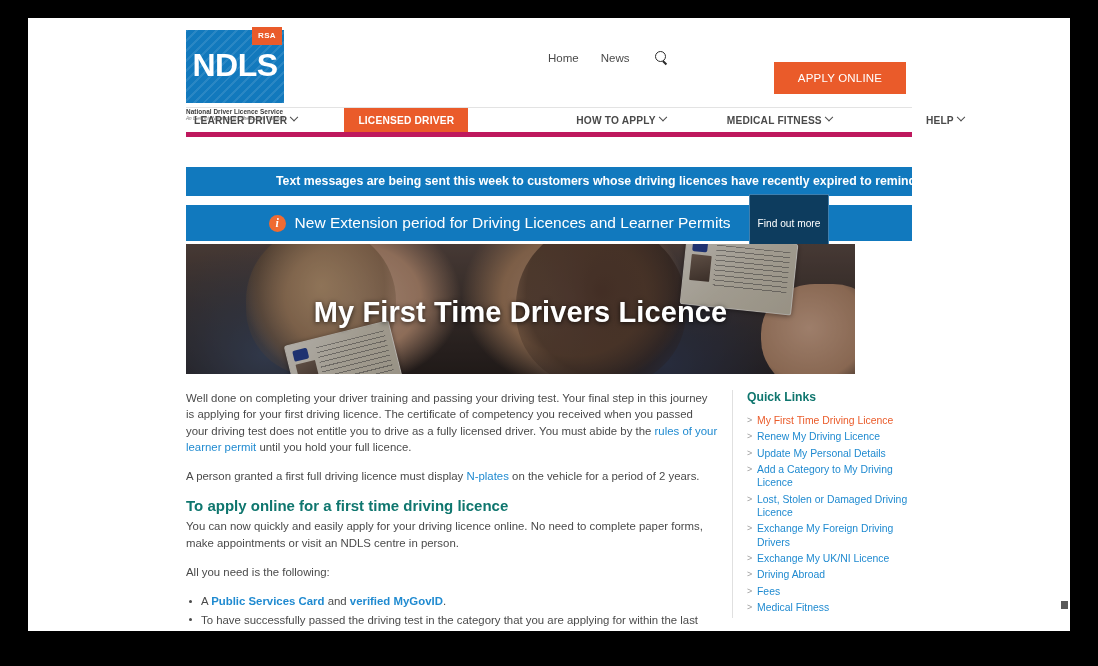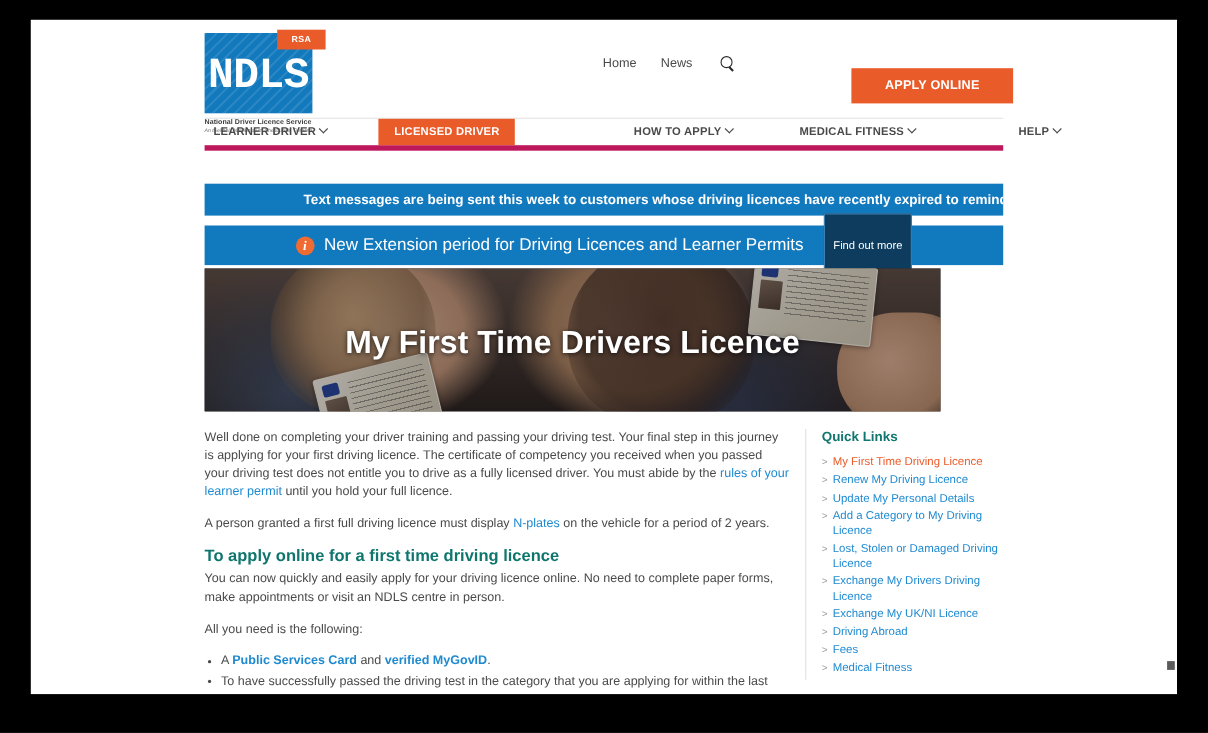--- a/index.html
+++ b/index.html
@@ -39,29 +39,29 @@
     background: #1279bd;
     background-image: repeating-linear-gradient(135deg,
         rgba(255,255,255,0.10) 0px, rgba(255,255,255,0.10) 2px,
         rgba(0,0,0,0) 2px, rgba(0,0,0,0) 7px);
   }
   .logo-text {
     position: absolute;
     left: 0; right: 0; top: 17px;
     text-align: center;
     color: #ffffff;
-    font-size: 39px;
+    font-size: 32px;
     font-weight: bold;
     letter-spacing: -0.5px;
-    font-family: Liberation Mono, monospace;
+    font-family: Liberation Sans, sans-serif;
   }
   .rsa-badge {
     position: absolute;
     left: 66px; top: -3px;
-    width: 44px; height: 18px;
+    width: 30px; height: 18px;
     background: #ea5b2a;
     color: #ffffff;
     font-size: 8px;
     font-weight: bold;
     line-height: 18px;
     text-align: center;
     letter-spacing: 0.3px;
   }
   .logo-tagline {
     margin-top: 5px;
@@ -105,25 +105,25 @@
     position: absolute; left: 8px; top: 9px;
     width: 5px; height: 1.7px;
     background: #2b2b2b;
     transform: rotate(45deg);
     transform-origin: left center;
   }
 
   #apply-online-button {
     position: absolute;
     left: 746px; top: 44px;
-    width: 147px; height: 32px;
+    width: 132px; height: 32px;
     background: #ea5b2a;
     color: #ffffff;
     font-size: 11.5px;
-    font-weight: bold;
+    font-weight: normal;
     letter-spacing: 0.2px;
     line-height: 32px;
     text-align: center;
     border: none;
     cursor: pointer;
     font-family: "Liberation Sans", sans-serif;
   }
 
   
   #main-nav {
@@ -493,21 +493,21 @@
       </div>
 
       <div id="sidebar">
         <div id="quick-links-title">Quick Links</div>
         <ul id="quick-links-list">
           <li class="quick-link-item active">My First Time Driving Licence</li>
           <li class="quick-link-item">Renew My Driving Licence</li>
           <li class="quick-link-item">Update My Personal Details</li>
           <li class="quick-link-item">Add a Category to My Driving Licence</li>
           <li class="quick-link-item">Lost, Stolen or Damaged Driving Licence</li>
-          <li class="quick-link-item">Exchange My Drivers Driving Licence</li>
+          <li class="quick-link-item">Exchange My Foreign Driving Drivers</li>
           <li class="quick-link-item">Exchange My UK/NI Licence</li>
           <li class="quick-link-item">Driving Abroad</li>
           <li class="quick-link-item">Fees</li>
           <li class="quick-link-item">Medical Fitness</li>
         </ul>
       </div>
     </div>
 
     <div id="scroll-indicator"></div>
   </div>

